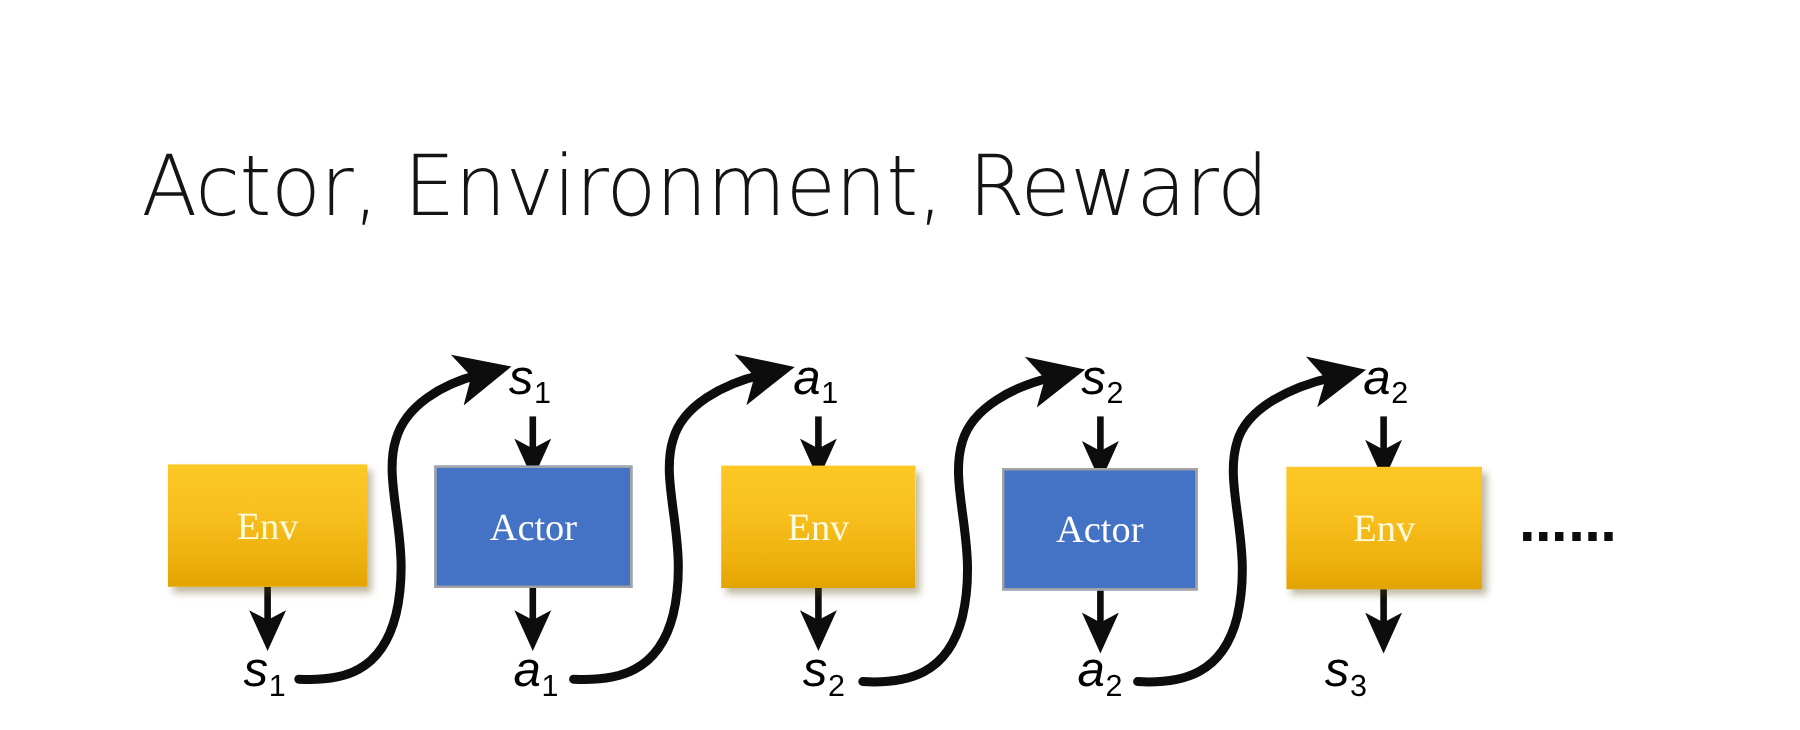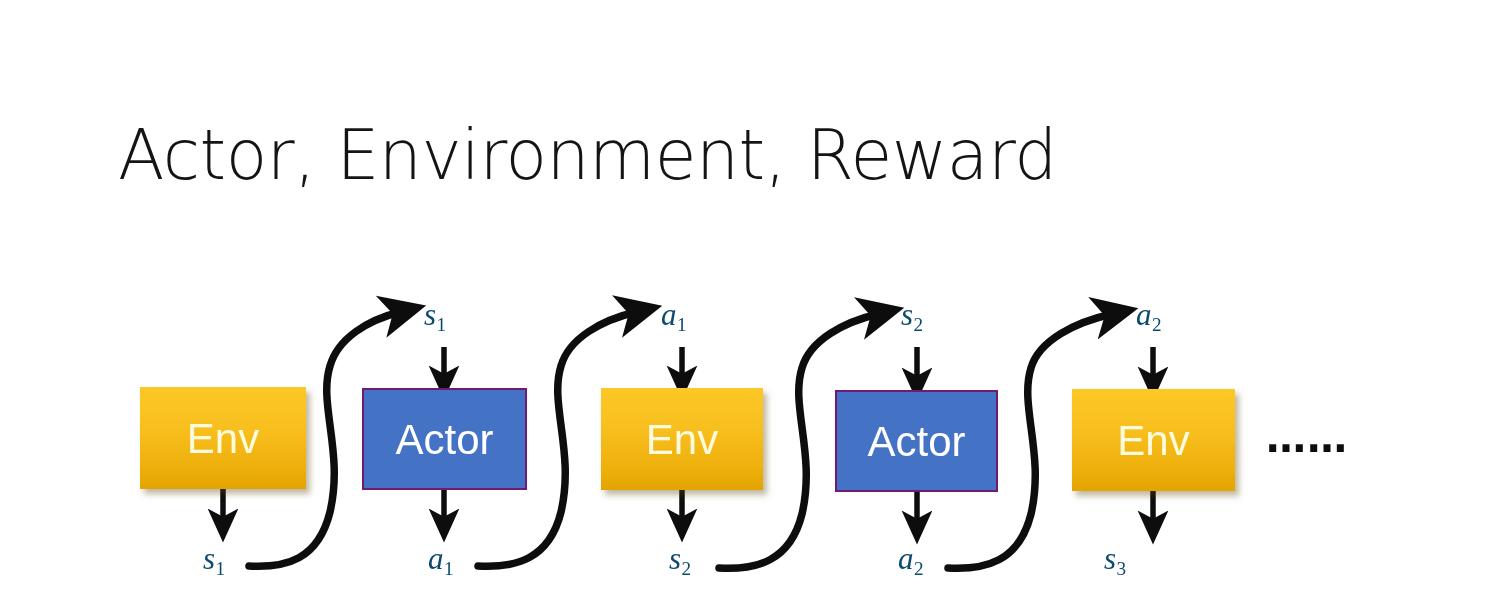--- a/index.html
+++ b/index.html
@@ -50,52 +50,52 @@
 
   
   .node {
     position: absolute;
     display: flex;
     align-items: center;
     justify-content: center;
     box-sizing: border-box;
   }
   .node-label {
-    font-family: Liberation Sans, sans-serif;
+    font-family: Liberation Serif, serif;
     font-weight: 300;
-    font-size: 42px;
+    font-size: 32px;
     line-height: 41px;
     letter-spacing: 0px;
     white-space: nowrap;
   }
 
   .node.env {
     background: linear-gradient(to bottom, #fcc825 0%, #f8c01f 38%, #eeb00d 78%, #e3a401 100%);
     box-shadow: 4px 5px 6px rgba(90,70,10,0.38);
   }
   .node.env .node-label {
     color: #fdfbdd;
   }
 
   .node.actor {
     background: #4472c4;
-    border: 2px solid #701a75;
+    border: 2px solid #a3a3a3;
   }
   .node.actor .node-label {
     color: #ffffff;
   }
 
   
   .mlabel {
     position: absolute;
-    font-family: Liberation Serif, serif;
+    font-family: Liberation Sans, sans-serif;
     font-style: italic;
-    font-size: 31px;
+    font-size: 41px;
     line-height: 41px;
-    color: #0c4a6e;
+    color: #000000;
     white-space: nowrap;
     letter-spacing: 0px;
   }
   .mlabel sub {
     font-style: normal;
     font-size: 0.62em;
     line-height: 0;
     vertical-align: -0.32em;
     letter-spacing: 0px;
     margin-left: 0.5px;

